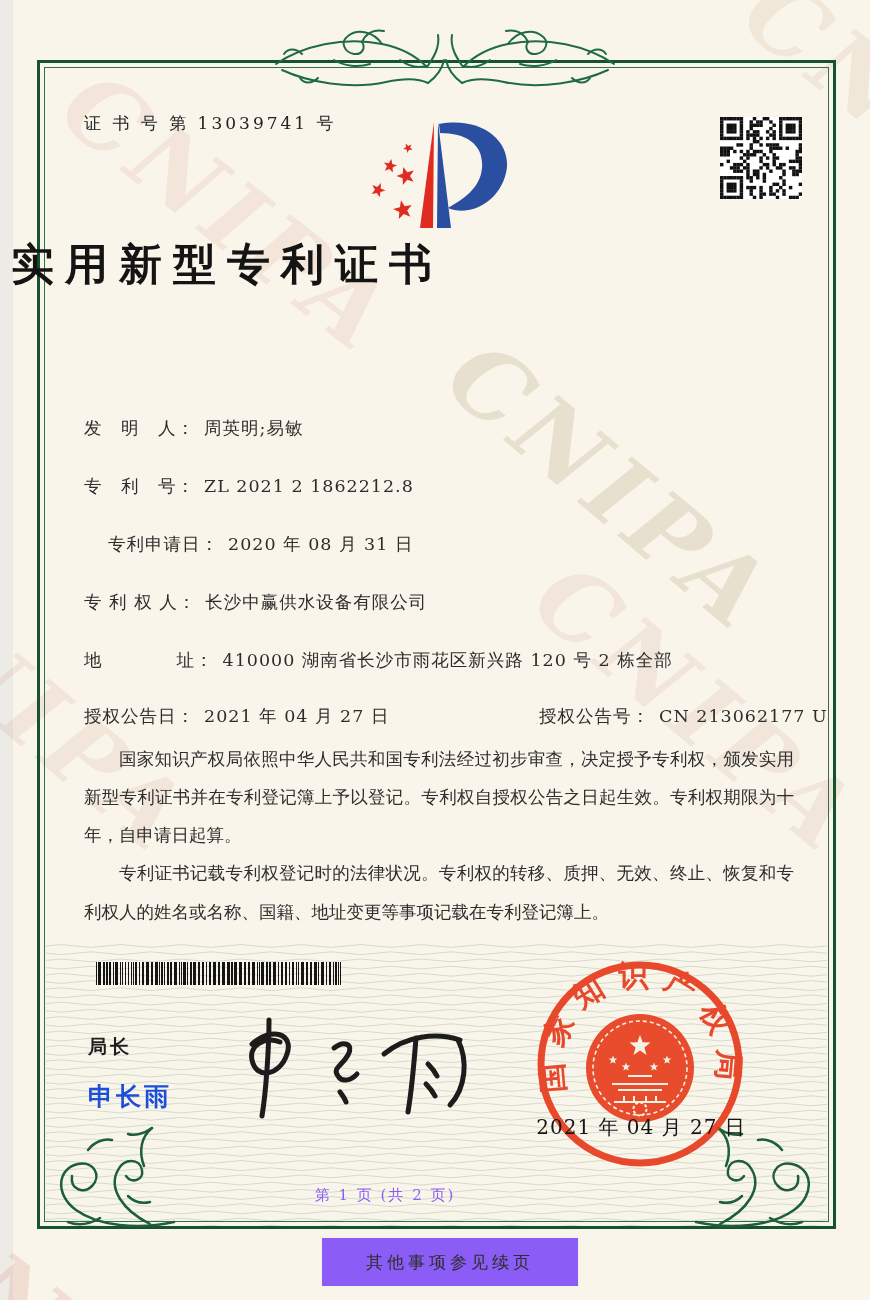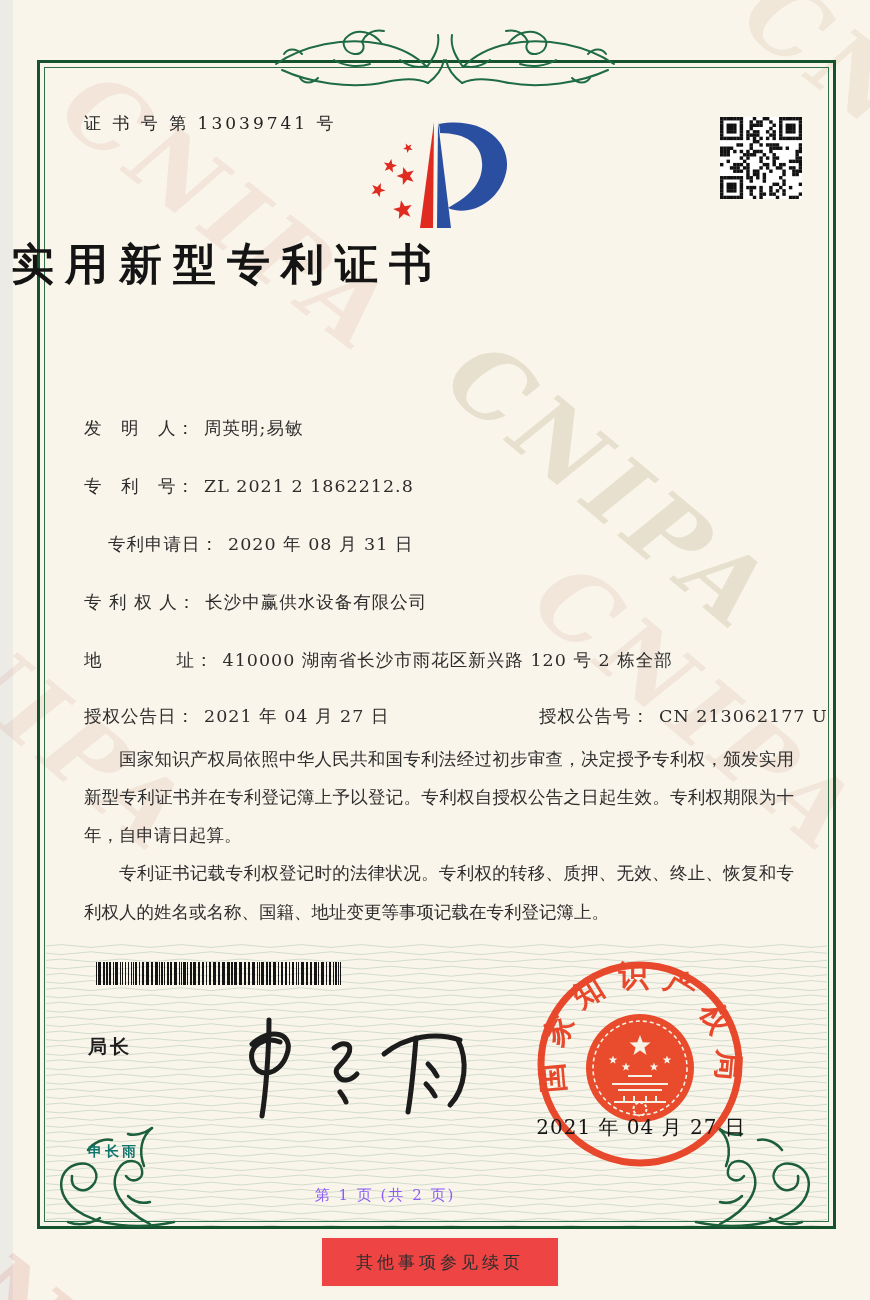--- a/index.html
+++ b/index.html
@@ -32,27 +32,27 @@
          letter-spacing:11px;color:#141414;text-indent:11px;}
   .frow{left:84px;width:720px;font-size:17.5px;color:#2d2d2d;white-space:nowrap;}
   .flabel{letter-spacing:1px;}
   .fvalue{margin-left:9px;letter-spacing:1px;}
   #row7b{left:455px;}
   #body-text{left:84px;top:740px;width:710px;font-size:17.5px;line-height:2.18;
              text-align:justify;color:#2e2e2e;}
   #body-text p{margin:0;text-indent:2em;}
   #director-title{left:88px;top:1034px;font-family:"DejaVu Sans","Liberation Sans",sans-serif;
       font-weight:600;font-size:19px;letter-spacing:3px;color:#1e1e1e;}
-  #director-name{left:88px;top:1143px;font-family:"DejaVu Sans","Liberation Sans",sans-serif;
-      font-weight:600;font-size:14px;letter-spacing:3px;color:#0f766e;}
+  #director-name{left:88px;top:1080px;font-family:"DejaVu Sans","Liberation Sans",sans-serif;
+      font-weight:600;font-size:25px;letter-spacing:3px;color:#1d4ed8;}
   #seal-date{left:536px;top:1114px;width:210px;text-align:center;font-size:20px;
       letter-spacing:1px;color:#151515;}
   #page-info{left:285px;top:1186px;width:200px;text-align:center;font-size:15px;color:#8b5cf6;letter-spacing:2px;}
-  #bottom-note{left:322px;top:1238px;width:236px;height:48px;line-height:48px;text-align:center;
-      background:#ef4444;font-size:17px;letter-spacing:4px;color:#2e2e2e;box-shadow:0 0 4px rgba(0,0,0,.04);}
+  #bottom-note{left:322px;top:1238px;width:256px;height:48px;line-height:48px;text-align:center;
+      background:#8b5cf6;font-size:17px;letter-spacing:4px;color:#2e2e2e;box-shadow:0 0 4px rgba(0,0,0,.04);}
   svg{display:block;}
 </style>
 </head>
 <body>
 
 <div id="page">
 
   <div class="abs" id="edge"></div>
 
   <div class="abs wm wm1">CNIPA</div>

